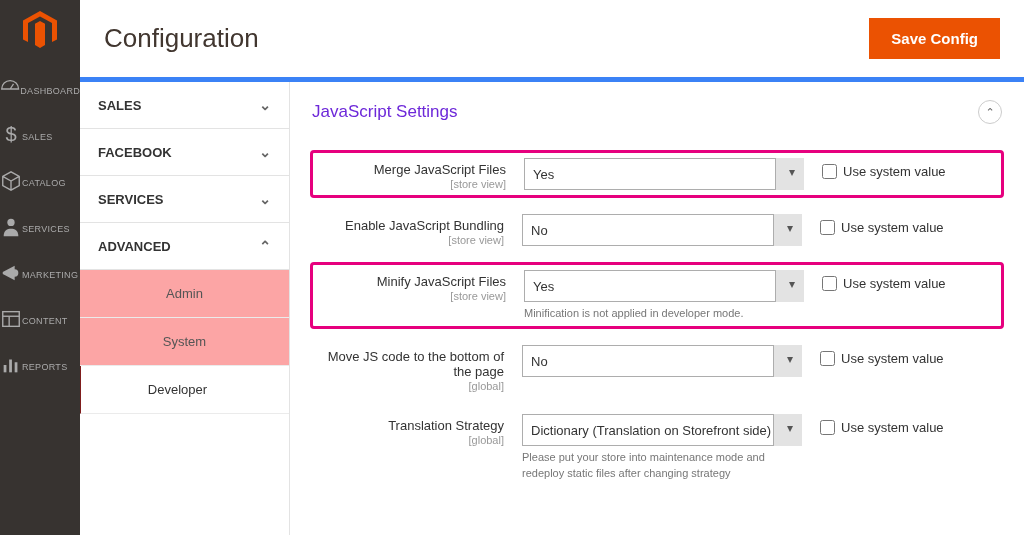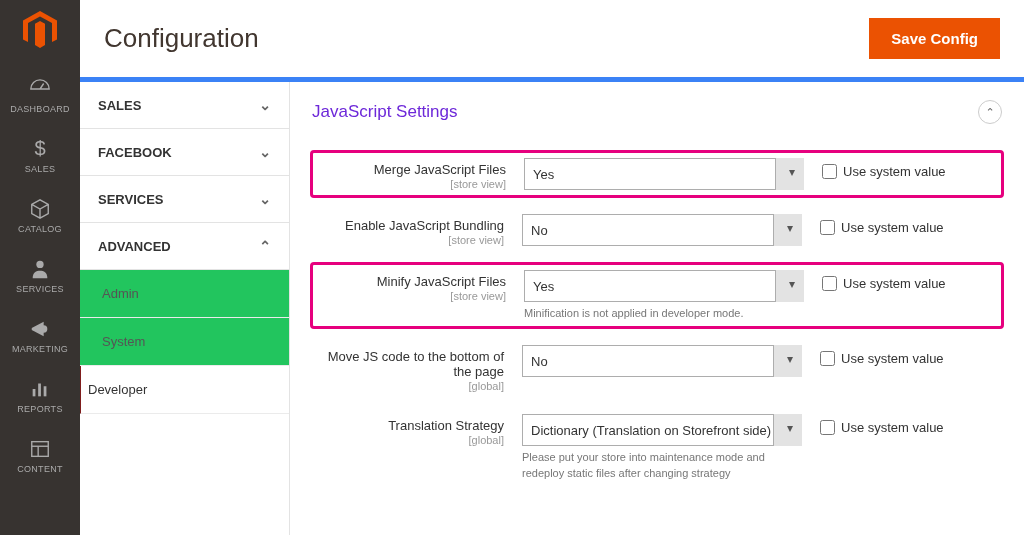--- a/index.html
+++ b/index.html
@@ -2,36 +2,36 @@
 <html><head>
 <meta charset="utf-8">
 <style>
 * { box-sizing: border-box; margin: 0; padding: 0; }
 body { font-family: 'Helvetica Neue', Arial, sans-serif; font-size: 13px; color: #333; background: #fff; width: 1024px; height: 535px; overflow: hidden; }
 .app { display: flex; height: 100%; }
 
 
 .icon-sidebar { width: 80px; background: #373330; display: flex; flex-direction: column; align-items: center; padding-top: 12px; }
 .logo { width: 36px; height: 36px; margin-bottom: 18px; display: flex; align-items: center; justify-content: center; }
-.nav-icon-item { width: 100%; padding: 12px 0; display: flex; flex-direction: column; align-items: center; color: #aaa; cursor: pointer; }
+.nav-icon-item { width: 100%; padding: 12px 0; display: flex; flex-direction: row; align-items: center; color: #aaa; cursor: pointer; }
 .nav-icon-label { font-size: 9px; margin-top: 4px; letter-spacing: 0.3px; }
 
 
 .main { flex: 1; display: flex; flex-direction: column; overflow: hidden; }
 .header { display: flex; align-items: center; justify-content: space-between; padding: 18px 24px; border-bottom: 5px solid #3b82f6; }
 .page-title { font-size: 26px; font-weight: 300; color: #41362f; }
 .save-btn { background: #eb5202; color: #ffffff; border: none; padding: 12px 22px; font-size: 15px; font-weight: 600; cursor: pointer; }
 
 .body { display: flex; flex: 1; overflow: hidden; }
 
 
 .config-sidebar { width: 210px; border-right: 1px solid #e3e3e3; background: #fff; }
 .config-cat { display: flex; align-items: center; justify-content: space-between; padding: 15px 18px; border-bottom: 1px solid #e3e3e3; font-weight: 600; font-size: 13px; cursor: pointer; color: #333; }
 .config-cat.expanded { border-bottom: 1px solid #e3e3e3; }
-.config-subitems { background: #22c55e; }
+.config-subitems { background: #fca5a5; text-align: center; }
 .config-subitem { padding: 16px 22px; color: #555; cursor: pointer; font-size: 13px; border-bottom: 1px solid #ebebeb; }
 .config-subitem.active { border-left: 1px solid #7f1d1d; padding-left: 7px; color: #333; font-weight: 400; background: #fff; }
 .chev { font-size: 14px; color: #666; }
 
 
 .content { flex: 1; padding: 18px 22px; overflow-y: auto; }
 .section-head { display: flex; justify-content: space-between; align-items: center; margin-bottom: 28px; }
 .section-title { font-size: 17px; font-weight: 400; color: #6d28d9; }
 .collapse-btn { width: 24px; height: 24px; border: 1px solid #ccc; border-radius: 50%; display: flex; align-items: center; justify-content: center; cursor: pointer; font-size: 11px; color: #666; }
 
@@ -89,34 +89,34 @@
         </svg>
       <span class="nav-icon-label">SERVICES</span>
     </div>
     <div class="nav-icon-item">
       <svg width="22" height="22" viewBox="0 0 24 24" fill="currentColor">
           <path d="M3 11 L16 4 V20 L3 13 Z M16 8 A4 4 0 0 1 16 16"></path>
         </svg>
       <span class="nav-icon-label">MARKETING</span>
     </div>
     <div class="nav-icon-item">
-      <svg width="22" height="22" viewBox="0 0 24 24" fill="currentColor">
-          <rect x="4" y="12" width="3" height="8"></rect>
-          <rect x="10" y="6" width="3" height="14"></rect>
-          <rect x="16" y="9" width="3" height="11"></rect>
-        </svg>
-      <span class="nav-icon-label">REPORTS</span>
-    </div>
-    <div class="nav-icon-item">
       <svg width="22" height="22" viewBox="0 0 24 24" fill="none" stroke="currentColor" stroke-width="1.5">
           <rect x="3" y="4" width="18" height="16"></rect>
           <line x1="3" y1="9" x2="21" y2="9"></line>
           <line x1="10" y1="9" x2="10" y2="20"></line>
         </svg>
       <span class="nav-icon-label">CONTENT</span>
+    </div>
+    <div class="nav-icon-item">
+      <svg width="22" height="22" viewBox="0 0 24 24" fill="currentColor">
+          <rect x="4" y="12" width="3" height="8"></rect>
+          <rect x="10" y="6" width="3" height="14"></rect>
+          <rect x="16" y="9" width="3" height="11"></rect>
+        </svg>
+      <span class="nav-icon-label">REPORTS</span>
     </div>
   </div>
 
   <div class="main">
     <div class="header">
       <h1 class="page-title">Configuration</h1>
       <button class="save-btn">Save Config</button>
     </div>
 
     <div class="body">

